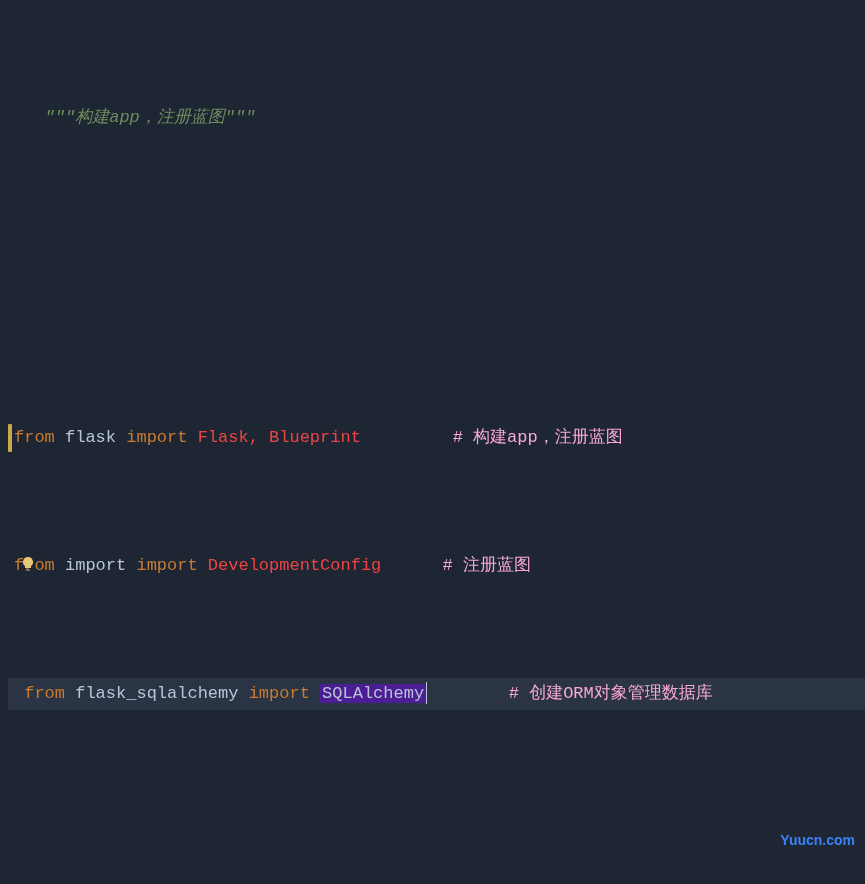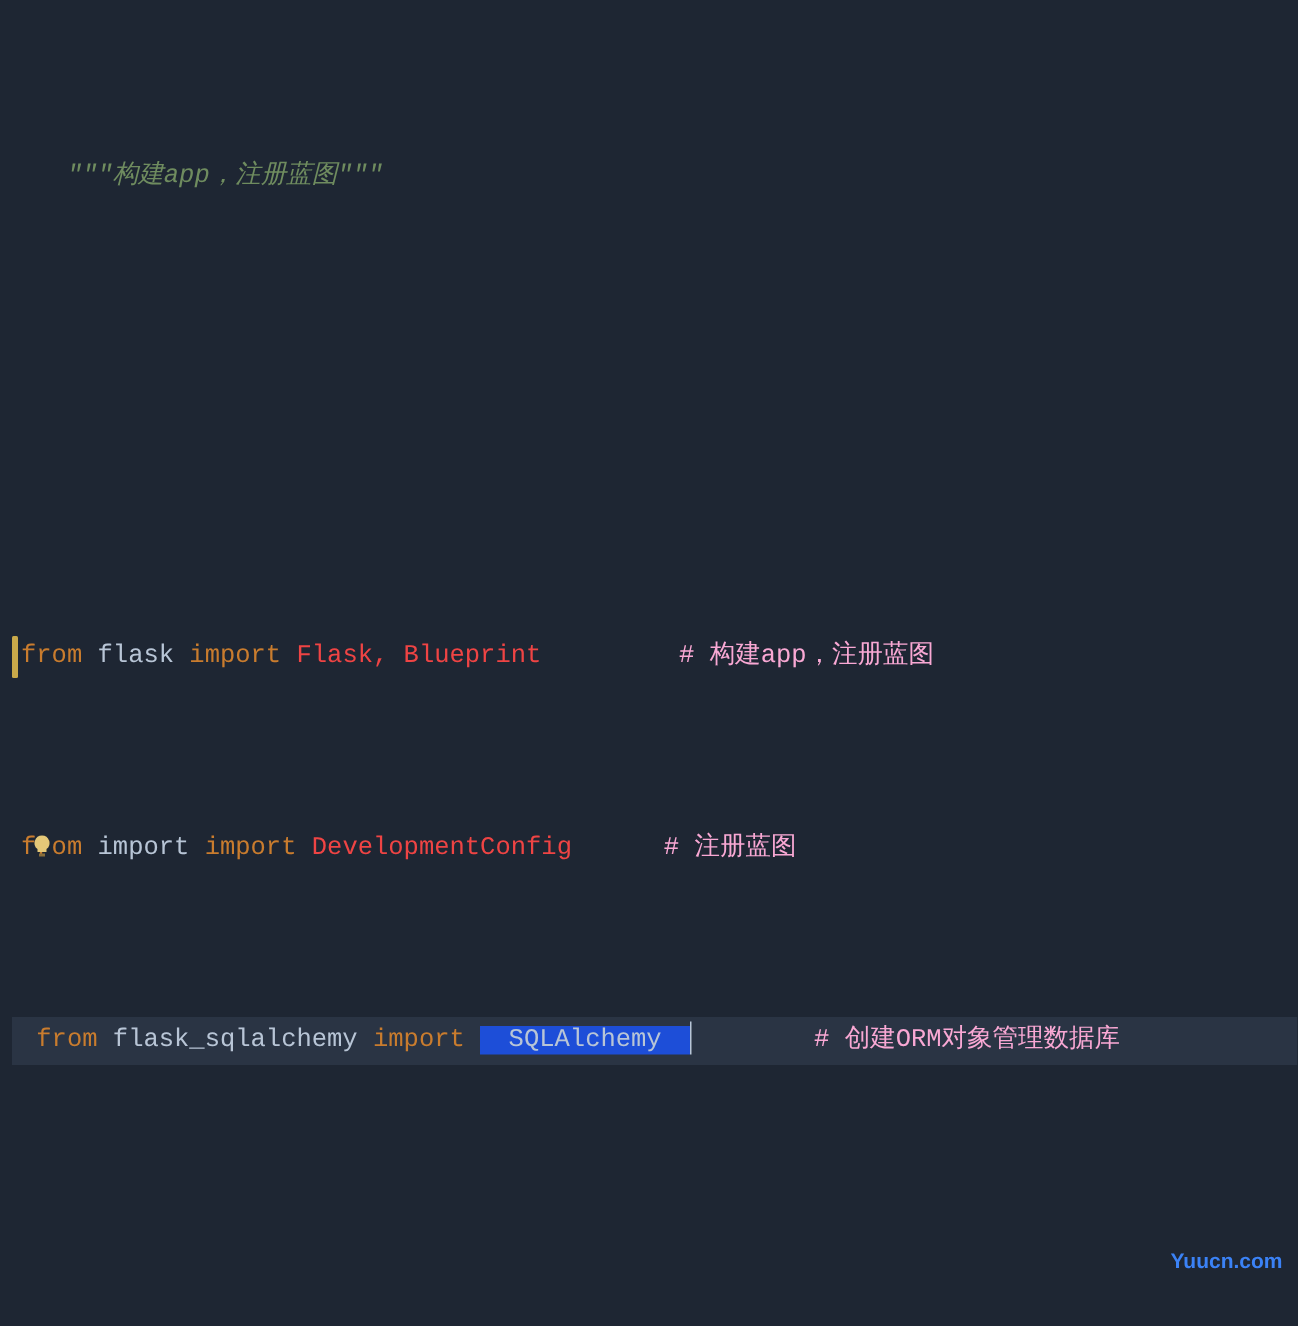--- a/index.html
+++ b/index.html
@@ -37,23 +37,23 @@
     width: 16px;
     height: 16px;
   }
   .bulb svg { display: block; }
   .docstr { color: #6f8c5f; font-style: italic; }
   .kw { color: #c97c2e; }
   .ident { color: #b8c5d6; margin-top: 31px; }
   .cls { color: #ef4444; }
   .comment { color: #f9a8d4; }
   .sel {
-    background: #1d4ed8;
+    background: #4c1d95;
     color: #b8c5d6;
-    padding: 0 19px;
+    padding: 0 2px;
   }
   .cursor {
     display: inline-block;
     width: 1px;
     height: 22px;
     background: #b8c5d6;
     vertical-align: middle;
     margin-top: -2px;
   }
   .watermark {

